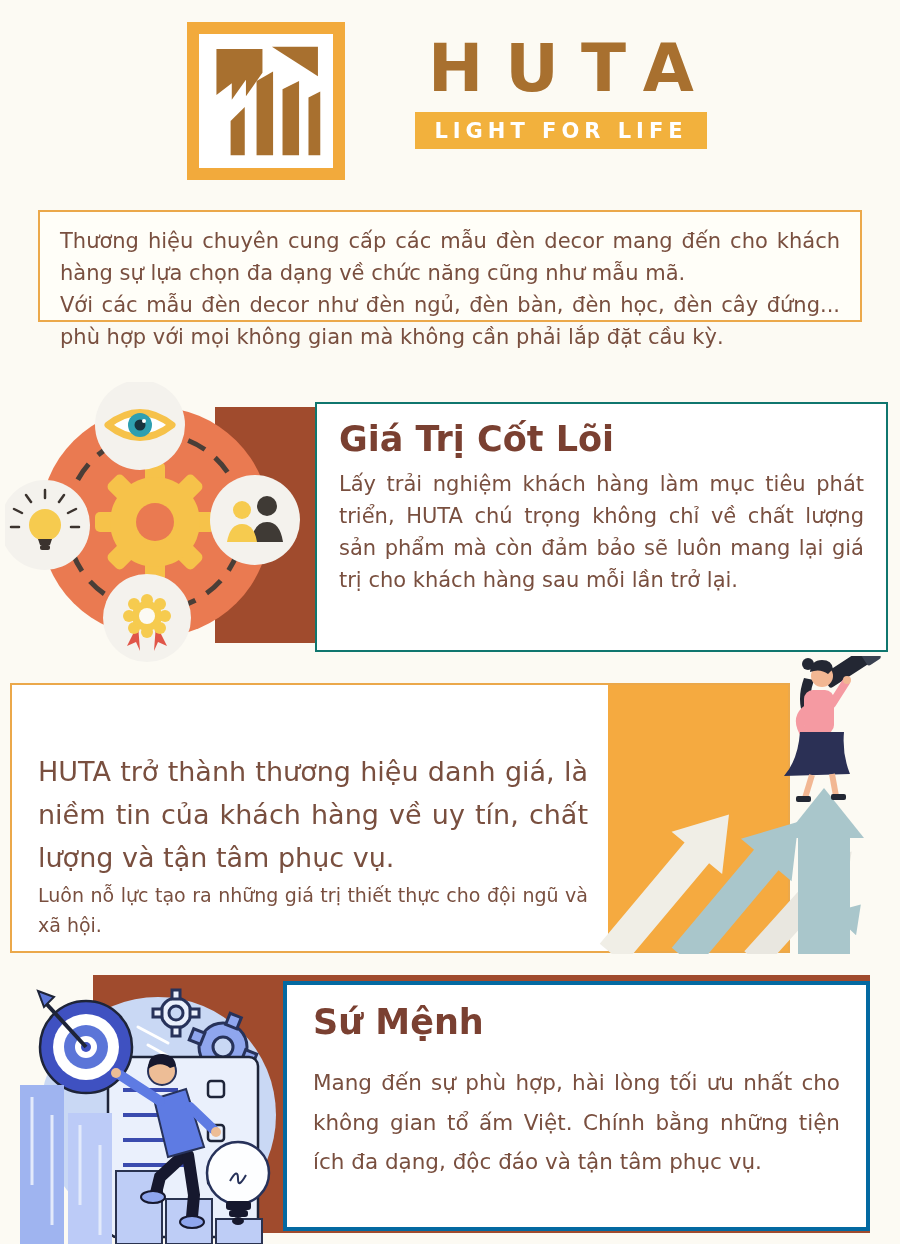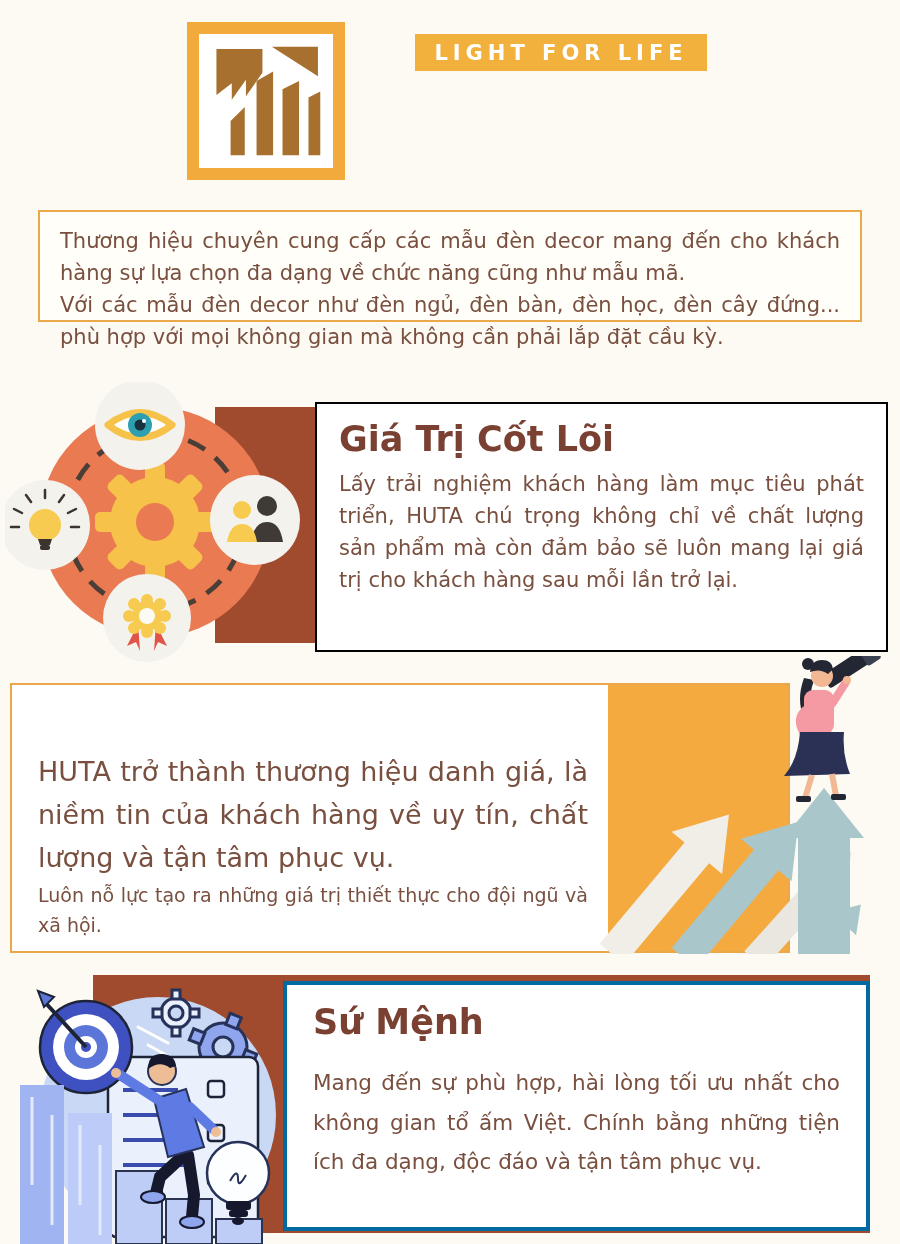--- a/index.html
+++ b/index.html
@@ -13,38 +13,38 @@
   
   .logo-frame { left:187px; top:22px; width:158px; height:158px; background:#F2AA3C; }
   .logo-frame-inner { position:absolute; inset:12px; background:#FFFFFF; }
   .logo-glyph { position:absolute; inset:8px; }
   .wordmark { left:415px; top:34px; width:292px; text-align:center; }
   .brand {
     font-size:66px; font-weight:800; color:#A8702F; line-height:1.05;
     letter-spacing:22px; margin-right:-22px; white-space:nowrap;
   }
   .tagline {
-    background:#F2B13D; color:#FFFFFF;
+    margin-top:9px; background:#F2B13D; color:#FFFFFF;
     font-size:21px; font-weight:700; letter-spacing:5px; padding:7px 0 6px 0;
   }
 
   
   .intro-card {
     left:38px; top:210px; width:824px; height:112px;
     background:#FFFEF8; border:2px solid #EBA84A; padding:14px 20px;
   }
   .body-text {
     font-size:21px; line-height:1.52; color:#794F3F; text-align:justify;
   }
 
   
   .cv-backdrop { left:215px; top:407px; width:673px; height:236px; background:#A04B2D; }
   .cv-card {
     left:315px; top:402px; width:573px; height:250px;
-    background:#FFFFFF; border:2px solid #000000; padding:14px 22px;
+    background:#FFFFFF; border:2px solid #0f766e; padding:14px 22px;
   }
   .section-title { font-size:35px; font-weight:800; color:#7A4031; line-height:1.2; }
   .cv-body { margin-top:9px; }
   .cv-illustration { left:5px; top:382px; width:305px; height:286px; }
 
   
   .vs-box {
     left:10px; top:683px; width:780px; height:270px;
     background:#FFFFFF; border:2px solid #EBA84A;
   }
@@ -76,20 +76,21 @@
           <path d="M42,33 L56,25 L56,96 L42,96 Z"></path>
           <path d="M64,40 L78,33 L78,96 L64,96 Z"></path>
           <path d="M86,47 L96,42 L96,96 L86,96 Z"></path>
           <path d="M20,67 L32,55 L32,96 L20,96 Z"></path>
         </g>
       </svg>
     </div>
   </div>
 
   <div class="abs wordmark">
+    <div class="brand">HUTA</div>
     <div class="tagline">LIGHT FOR LIFE</div>
   </div>
 
   <div class="abs intro-card">
     <p class="body-text">Thương hiệu chuyên cung cấp các mẫu đèn decor mang đến cho khách hàng sự lựa chọn đa dạng về chức năng cũng như mẫu mã.</p>
     <p class="body-text">Với các mẫu đèn decor như đèn ngủ, đèn bàn, đèn học, đèn cây đứng... phù hợp với mọi không gian mà không cần phải lắp đặt cầu kỳ.</p>
   </div>
 
   <div class="abs cv-backdrop"></div>
 

